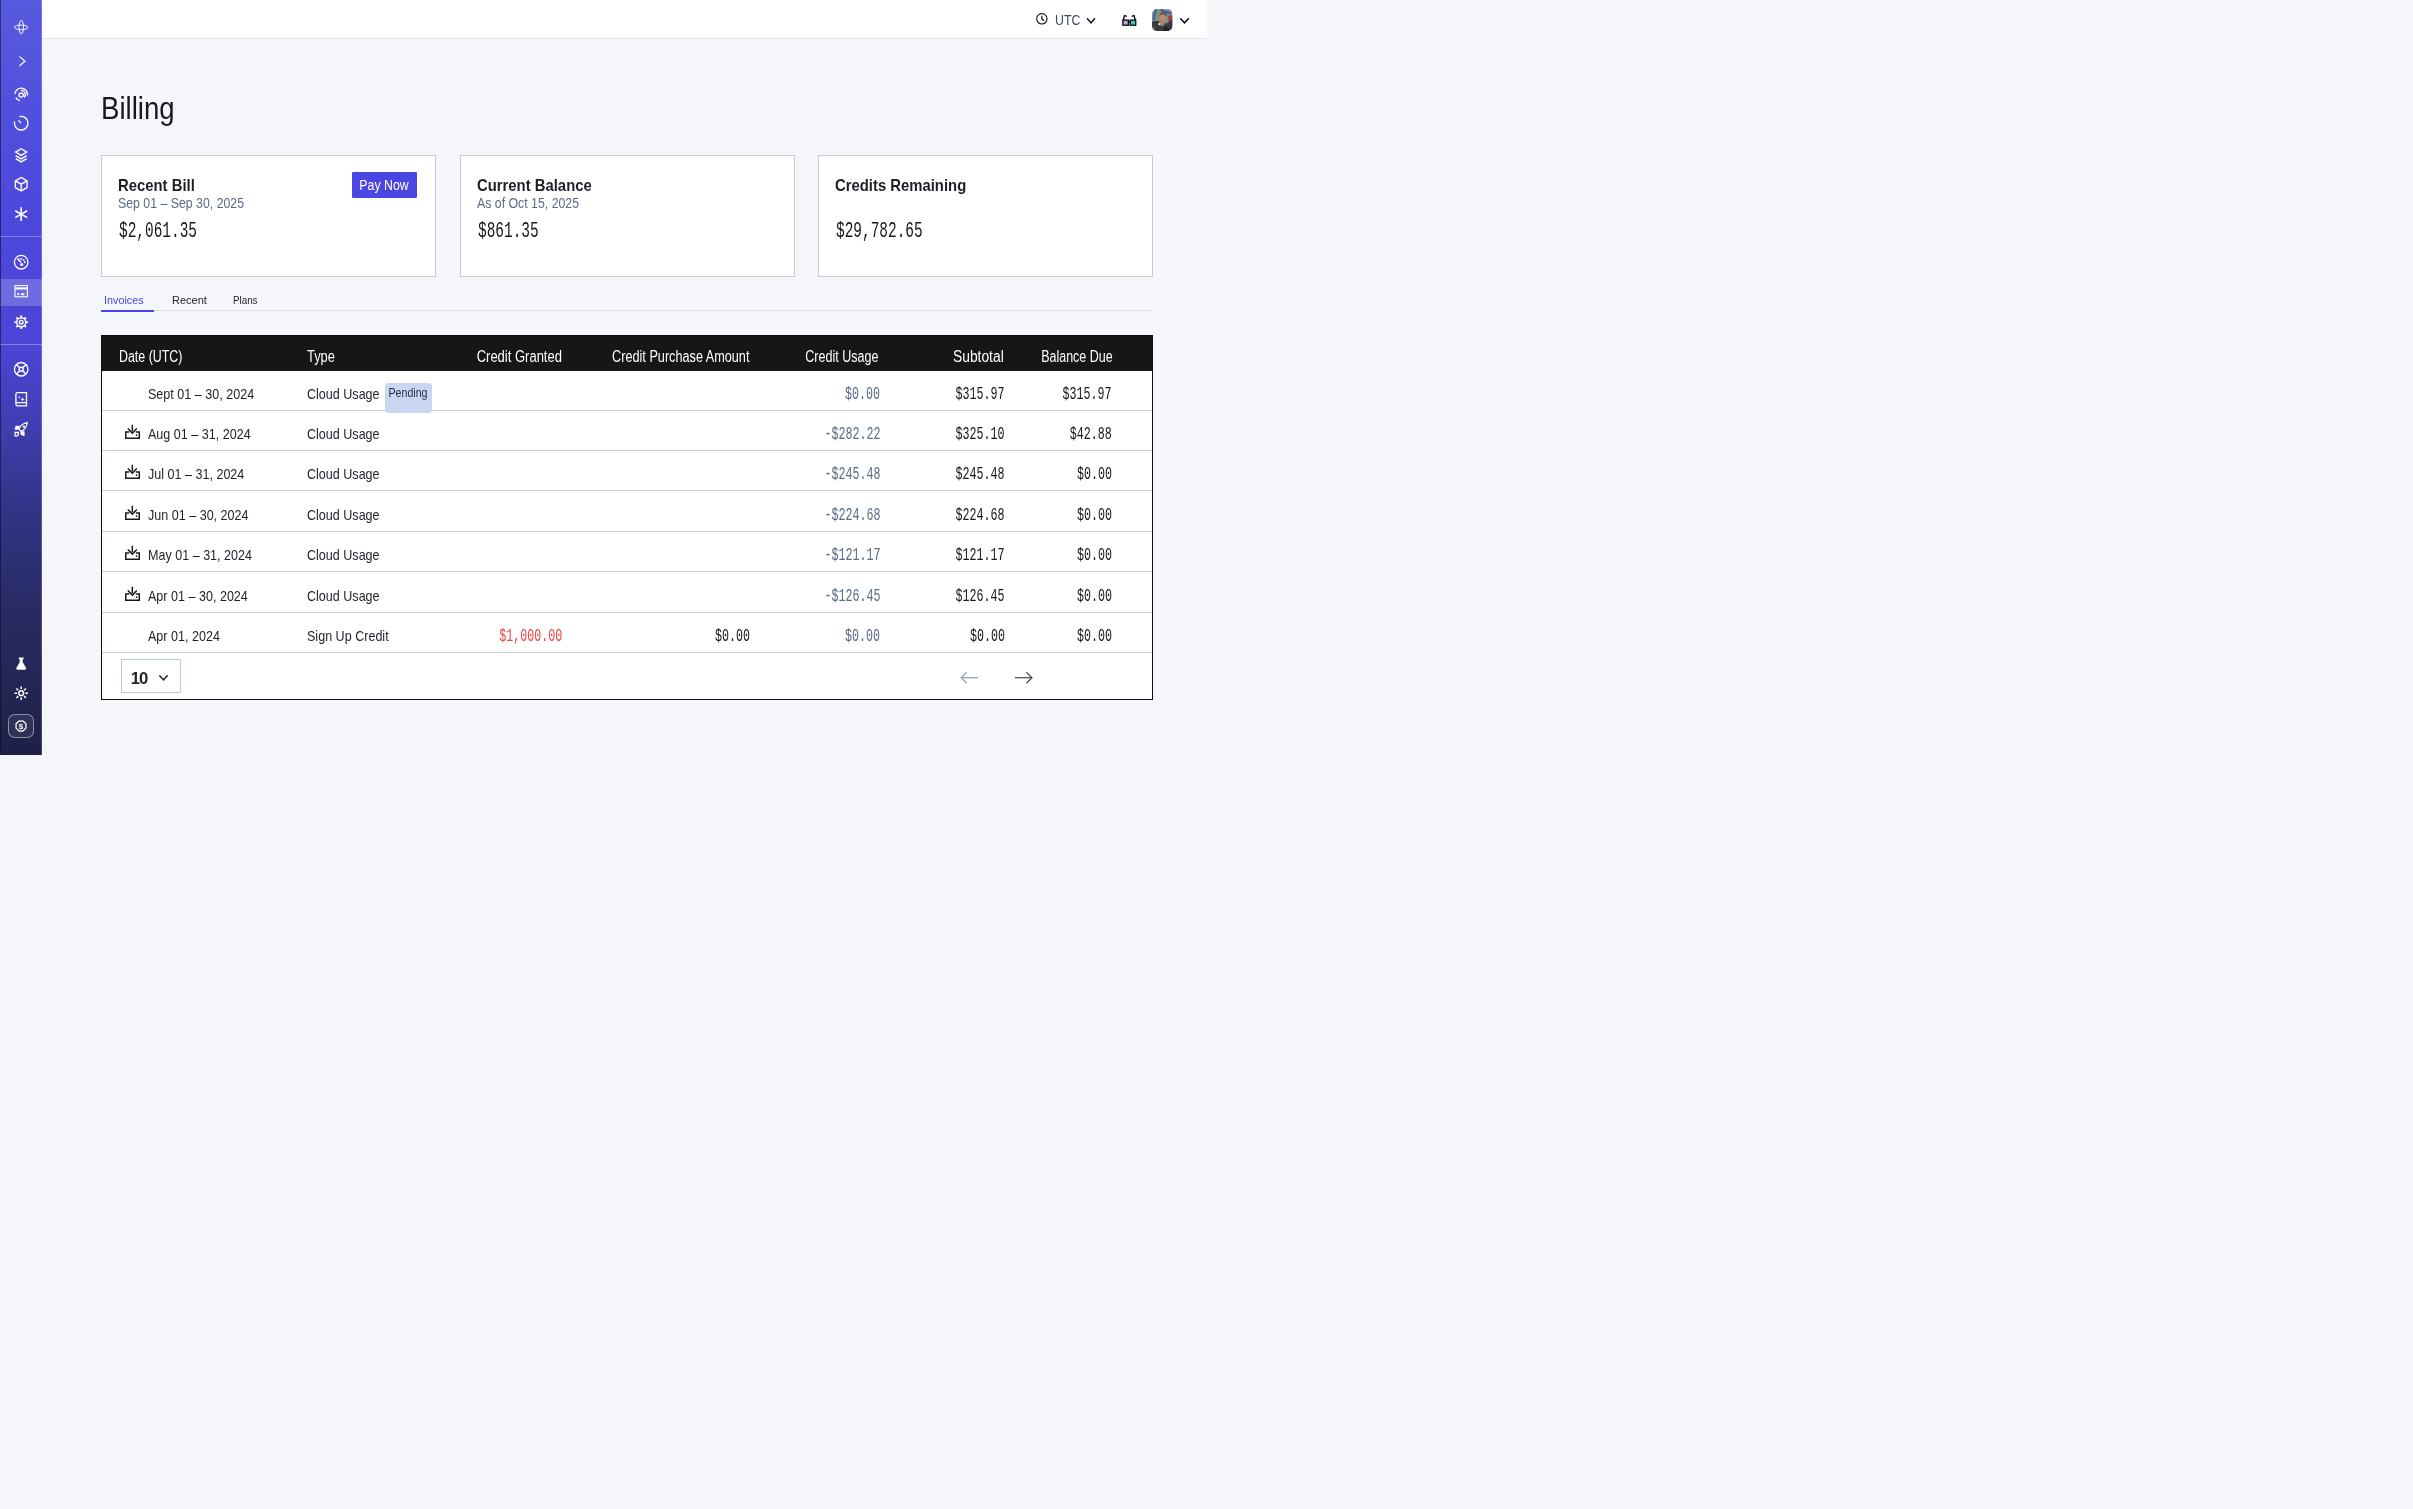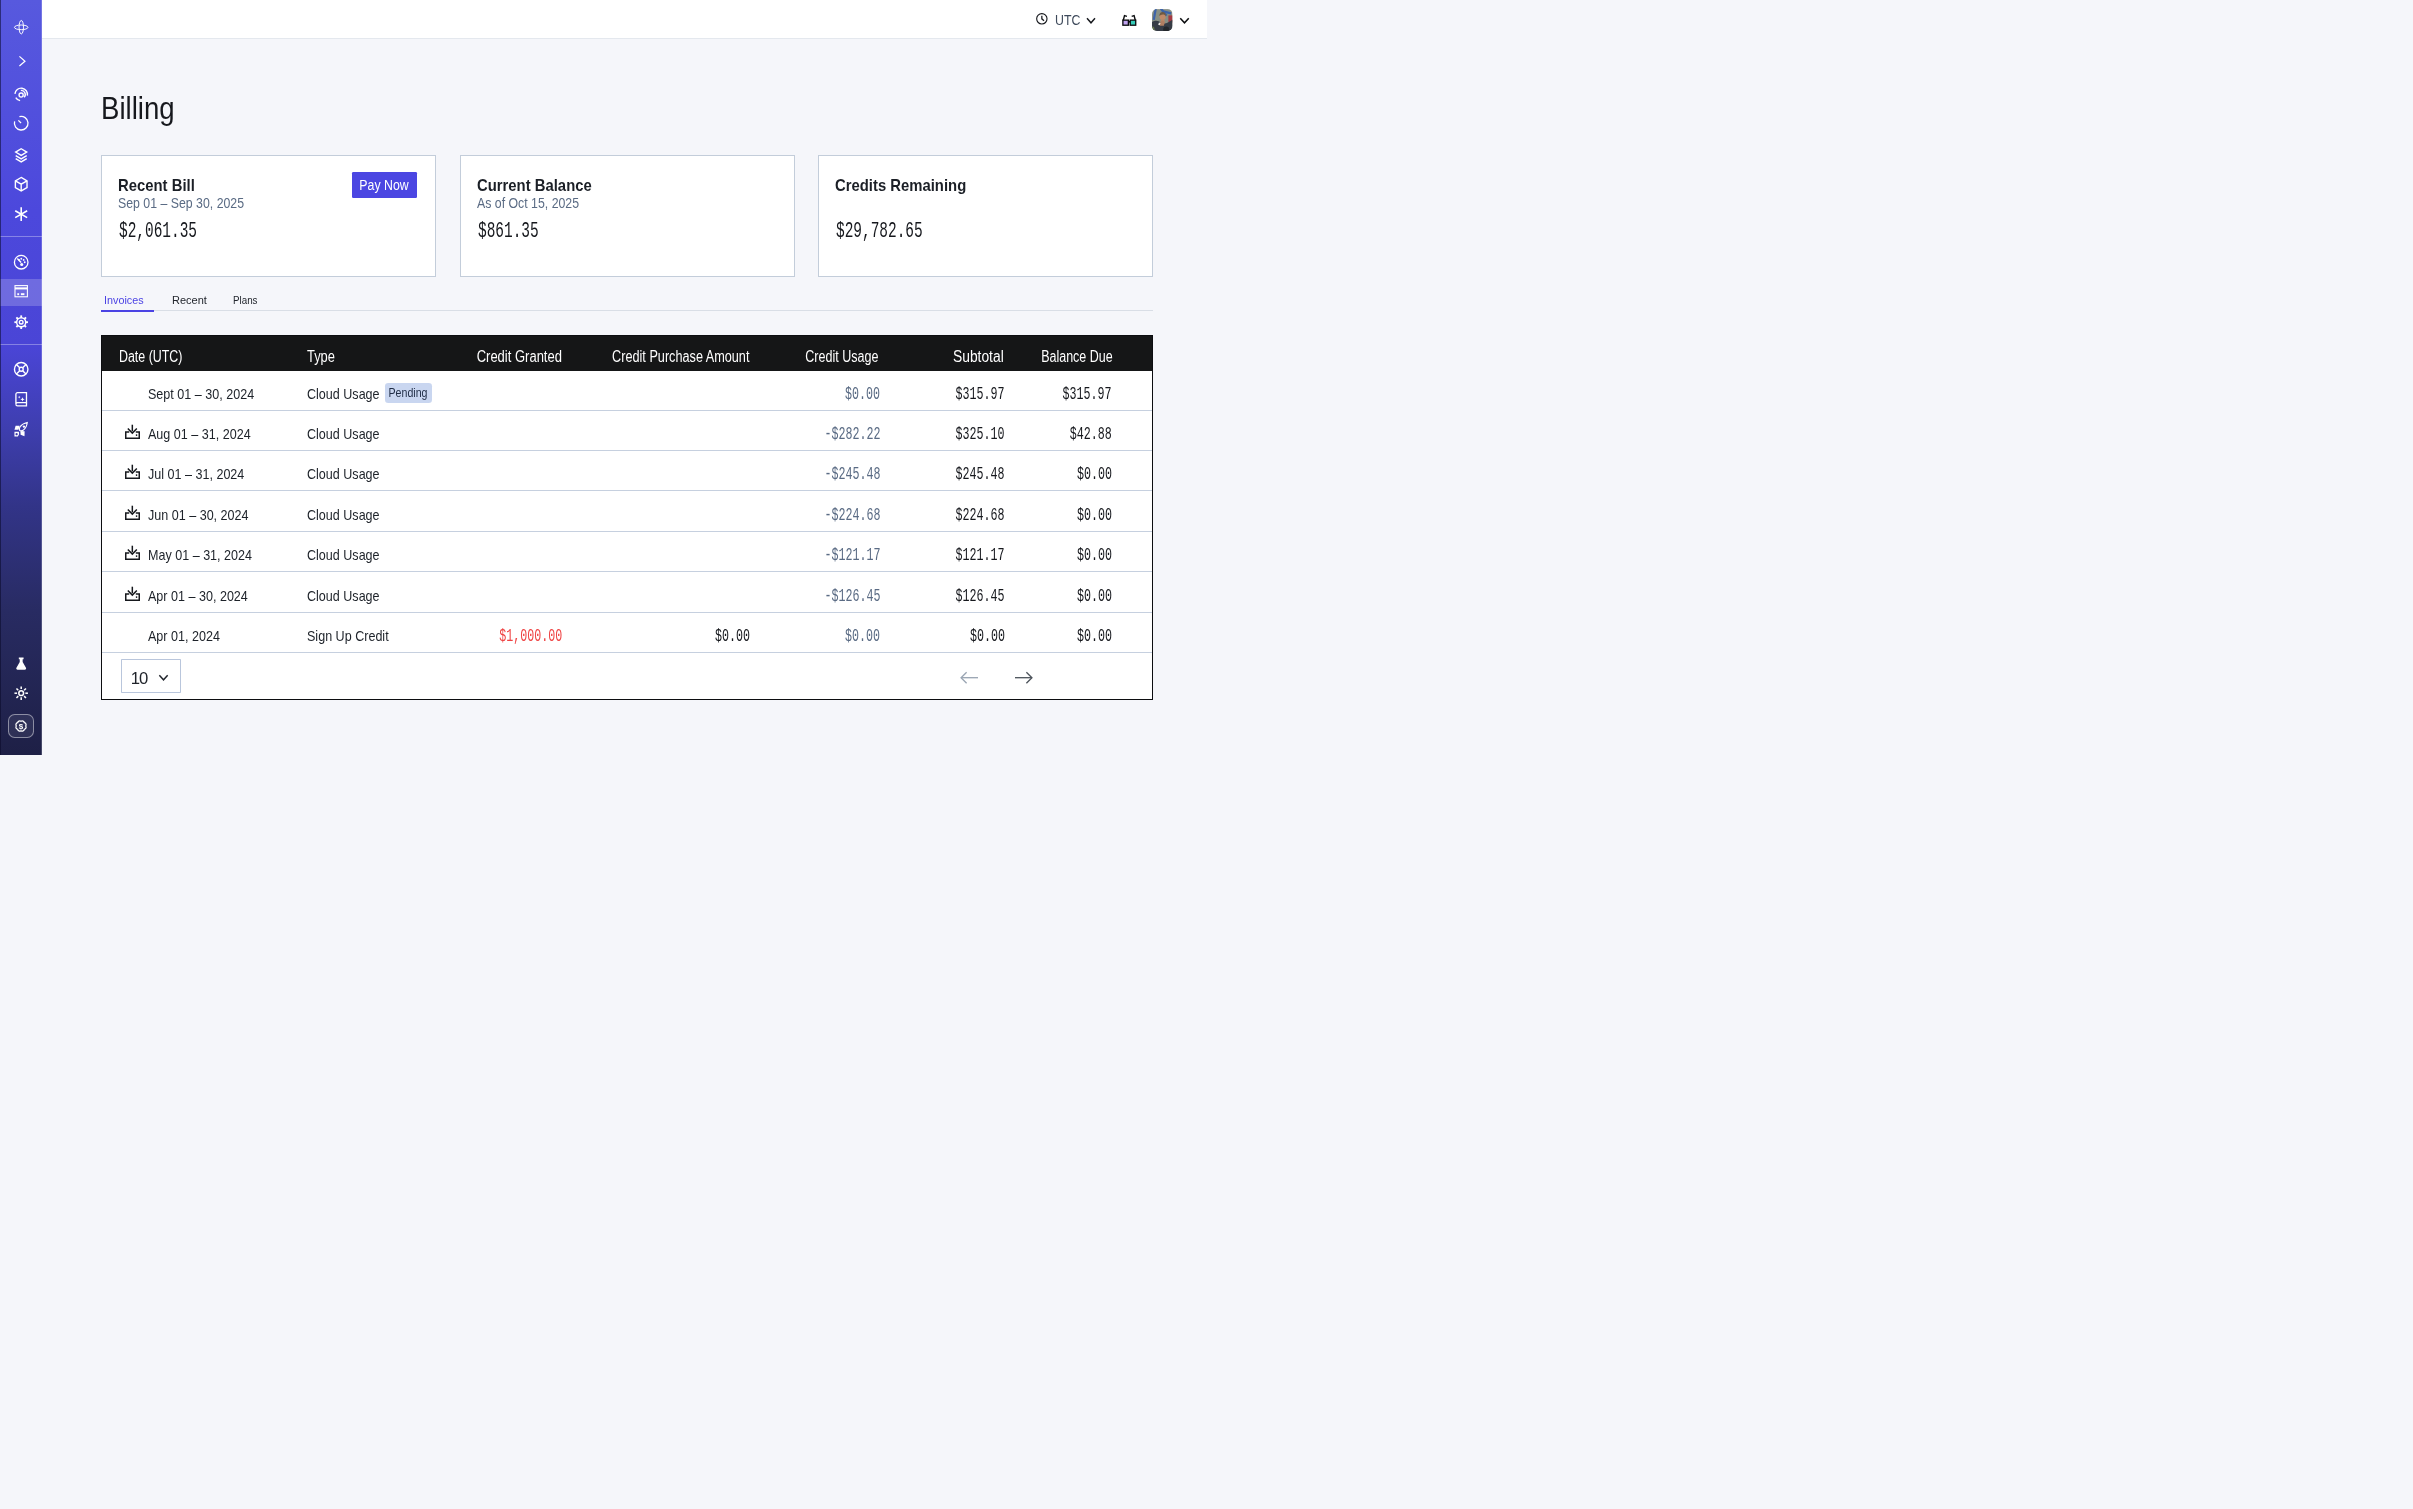--- a/index.html
+++ b/index.html
@@ -56,25 +56,25 @@
 .rg  { right:590px; top:13.4px; }
 .rp  { right:402px; top:13.4px; }
 .ru  { right:272px; top:13.4px; }
 .rs  { right:147px; top:13.4px; }
 .rb  { right:40px; top:13.4px; }
 .tm { font-family:"Liberation Mono", monospace; font-size:18px; color:#16181d; }
 .tm .mnum { transform-origin:100% 50%; }
 .slate { color:#5a6b84; }
 .green { color:#ef4444; }
 .dlico { position:absolute; left:22.5px; top:13.3px; width:15px; height:15px; }
-.badge { position:absolute; left:283px; top:11.7px; width:47px; height:20px; background:#c9d6f0; border-radius:3.3px; color:#1f2c45; font-size:12px; text-align:center; line-height:20.6px; }
+.badge { position:absolute; left:283px; top:11.7px; width:47px; height:30px; background:#c9d6f0; border-radius:3.3px; color:#1f2c45; font-size:12px; text-align:center; line-height:20.6px; }
 
 
 #pgrow { position:absolute; left:0; top:317px; width:1050px; height:47px; }
-#pgsel { position:absolute; left:19px; top:6.3px; width:60px; height:34px; border:0.8px solid #b9c6dc; border-radius:0.8px; background:#fff; }
+#pgsel { position:absolute; left:19px; top:6.3px; width:60px; height:34px; border:0.8px solid #b9c6dc; border-radius:0.8px; background:#fff;font-weight:bold; }
 #pgsel .n { position:absolute; left:8.8px; top:8.8px; font-size:16.7px; letter-spacing:-1px; color:#20242b; }
 .pga { position:absolute; top:17.6px; height:13.4px; }
 </style>
 </head>
 <body>
 <div id="page">
   <div id="topbar">
     <svg style="position:absolute;left:994px;top:13.4px" width="11.7" height="11.7" viewBox="0 0 14 14" fill="none" stroke="#16181d" stroke-width="1.35">
         <circle cx="7" cy="7" r="6.2"></circle>
         <path d="M7 3.4 V7 L9.6 9.2" stroke-width="1.5"></path>

